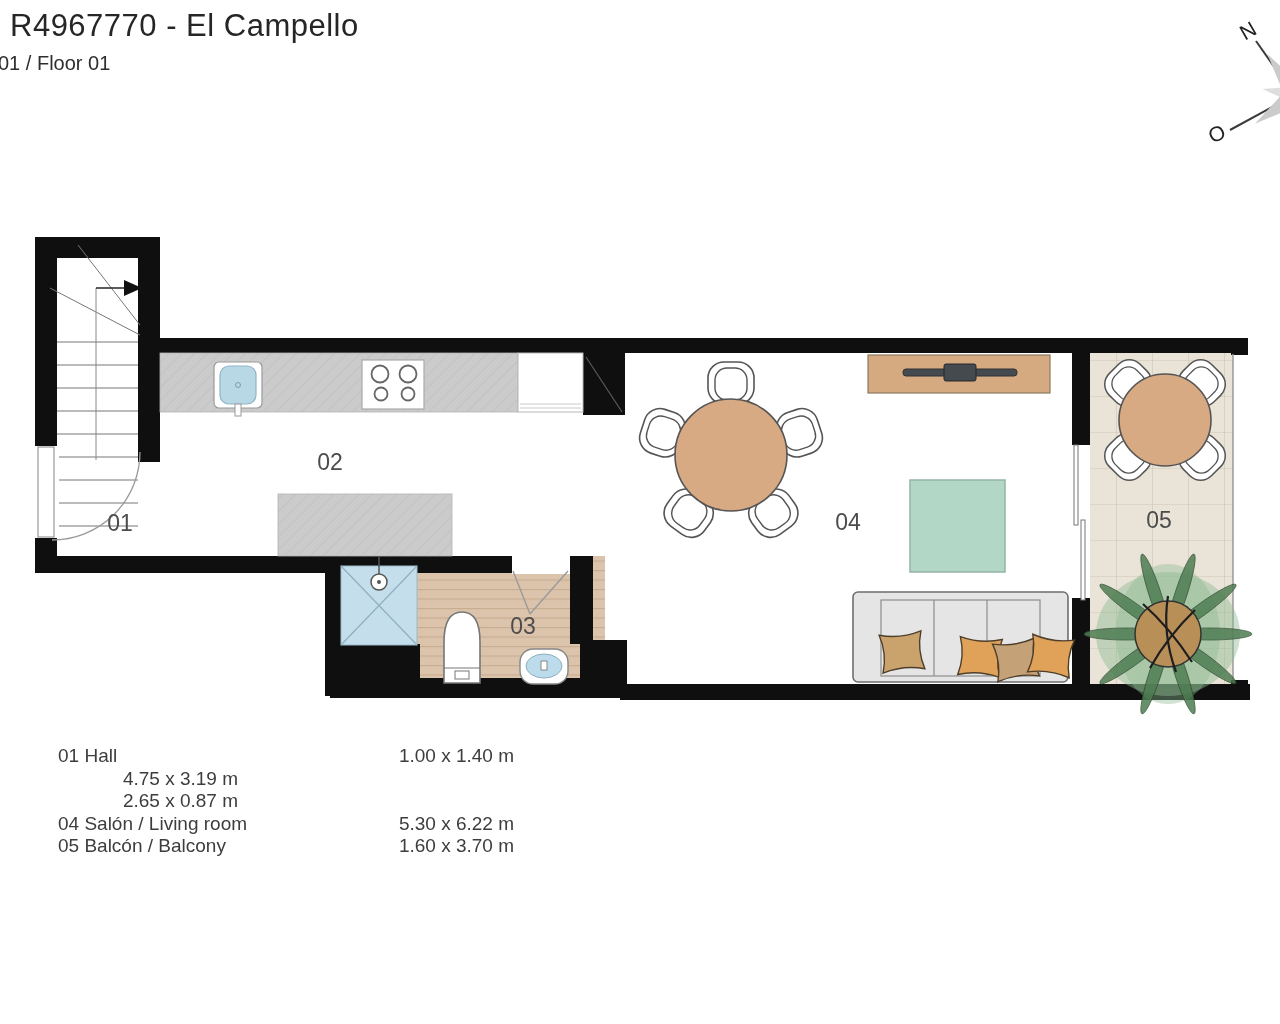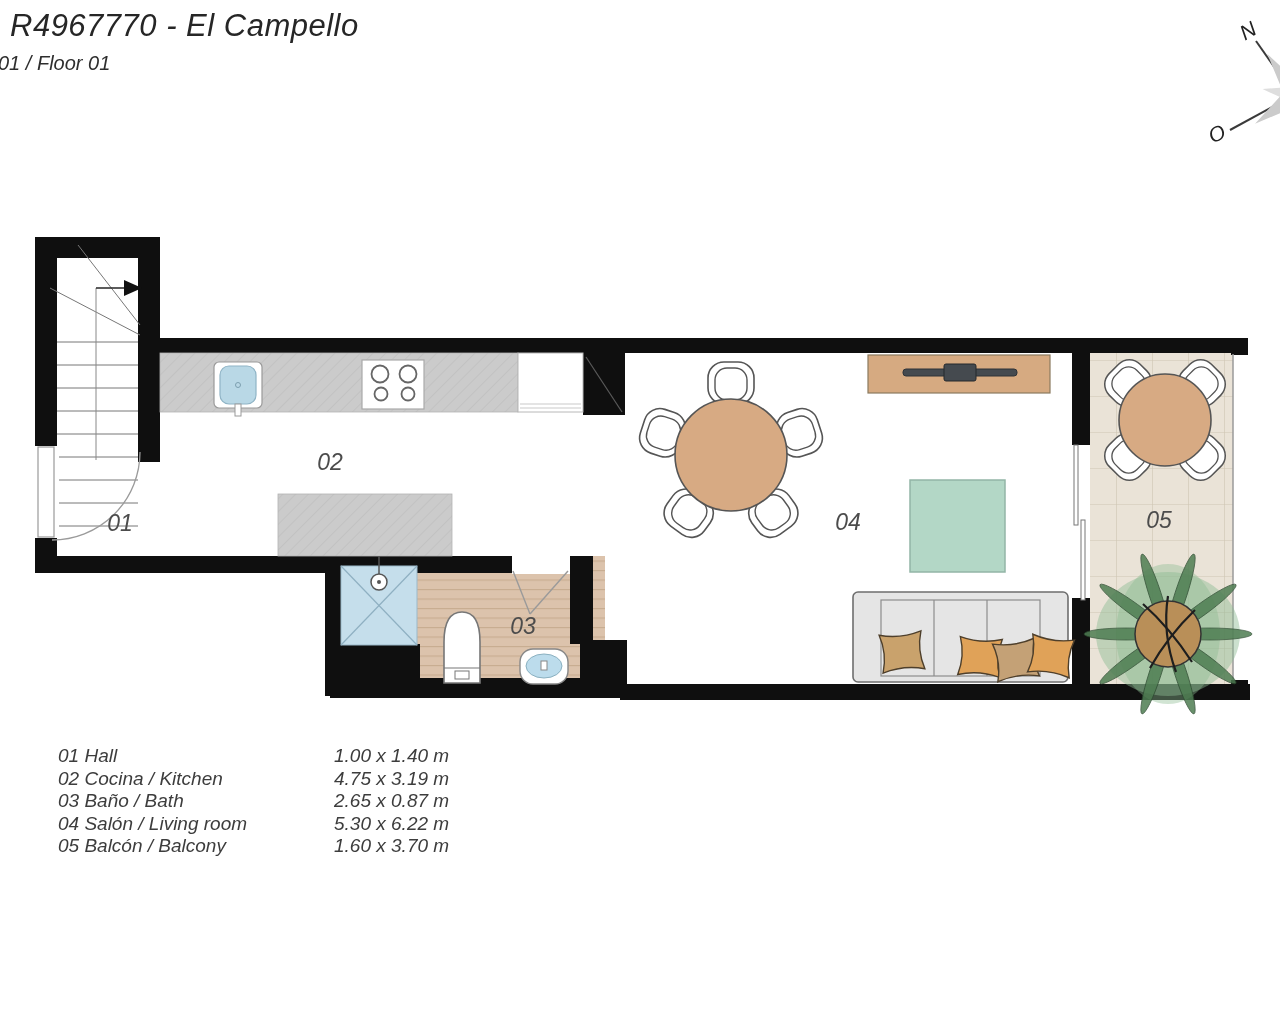--- a/index.html
+++ b/index.html
@@ -1,24 +1,24 @@
 <!DOCTYPE html>
 <html><head>
 <meta charset="utf-8">
 <style>
   html,body{margin:0;padding:0;background:#fff;}
   .page{position:relative;width:1280px;height:1024px;background:#ffffff;overflow:hidden;
-        font-family:"Liberation Sans",sans-serif;font-style:italic;}
+        font-family:"Liberation Sans",sans-serif;}
   .title{position:absolute;left:10px;top:8px;font-size:31px;color:#262626;letter-spacing:.5px;white-space:nowrap;}
   .subtitle{position:absolute;left:-2px;top:52px;font-size:20px;color:#2e2e2e;white-space:nowrap;}
   .plan-svg{position:absolute;left:0;top:0;}
   .legend{position:absolute;left:42px;top:745px;font-size:19px;line-height:22.6px;color:#3d3d3d;}
   .legend .row{display:flex;margin-left:16px;}
   .legend .l{width:276px;}
-  .legend .s{width:180px;}
+  .legend .s{width:180px;text-align:right;}
   svg text{font-family:"Liberation Sans",sans-serif;}
 </style>
 </head>
 <body>
 
 <div class="page">
 
   <div class="title">R4967770 - El Campello</div>
   <div class="subtitle">01 / Floor 01</div>
 
@@ -238,25 +238,23 @@
       <text x="1217" y="141" font-size="21" fill="#222" text-anchor="middle" transform="rotate(-25 1217 134)">O</text>
     </g>
   </svg>
 
   <div class="legend">
     <div class="row">
       <span class="l">01 Hall</span>
       <span class="s">1.00 x 1.40 m</span>
     </div>
     <div class="row">
-      <span class="l">02 Cocina / Kitchen</span>
       <span class="s">4.75 x 3.19 m</span>
     </div>
     <div class="row">
-      <span class="l">03 Baño / Bath</span>
       <span class="s">2.65 x 0.87 m</span>
     </div>
     <div class="row">
       <span class="l">04 Salón / Living room</span>
       <span class="s">5.30 x 6.22 m</span>
     </div>
     <div class="row">
       <span class="l">05 Balcón / Balcony</span>
       <span class="s">1.60 x 3.70 m</span>
     </div>

